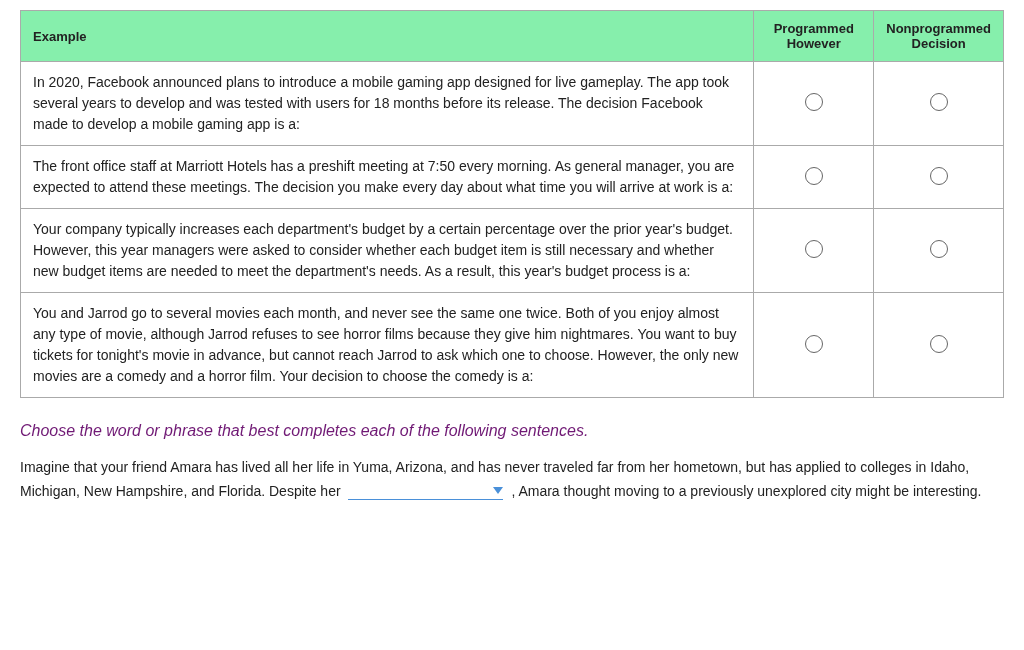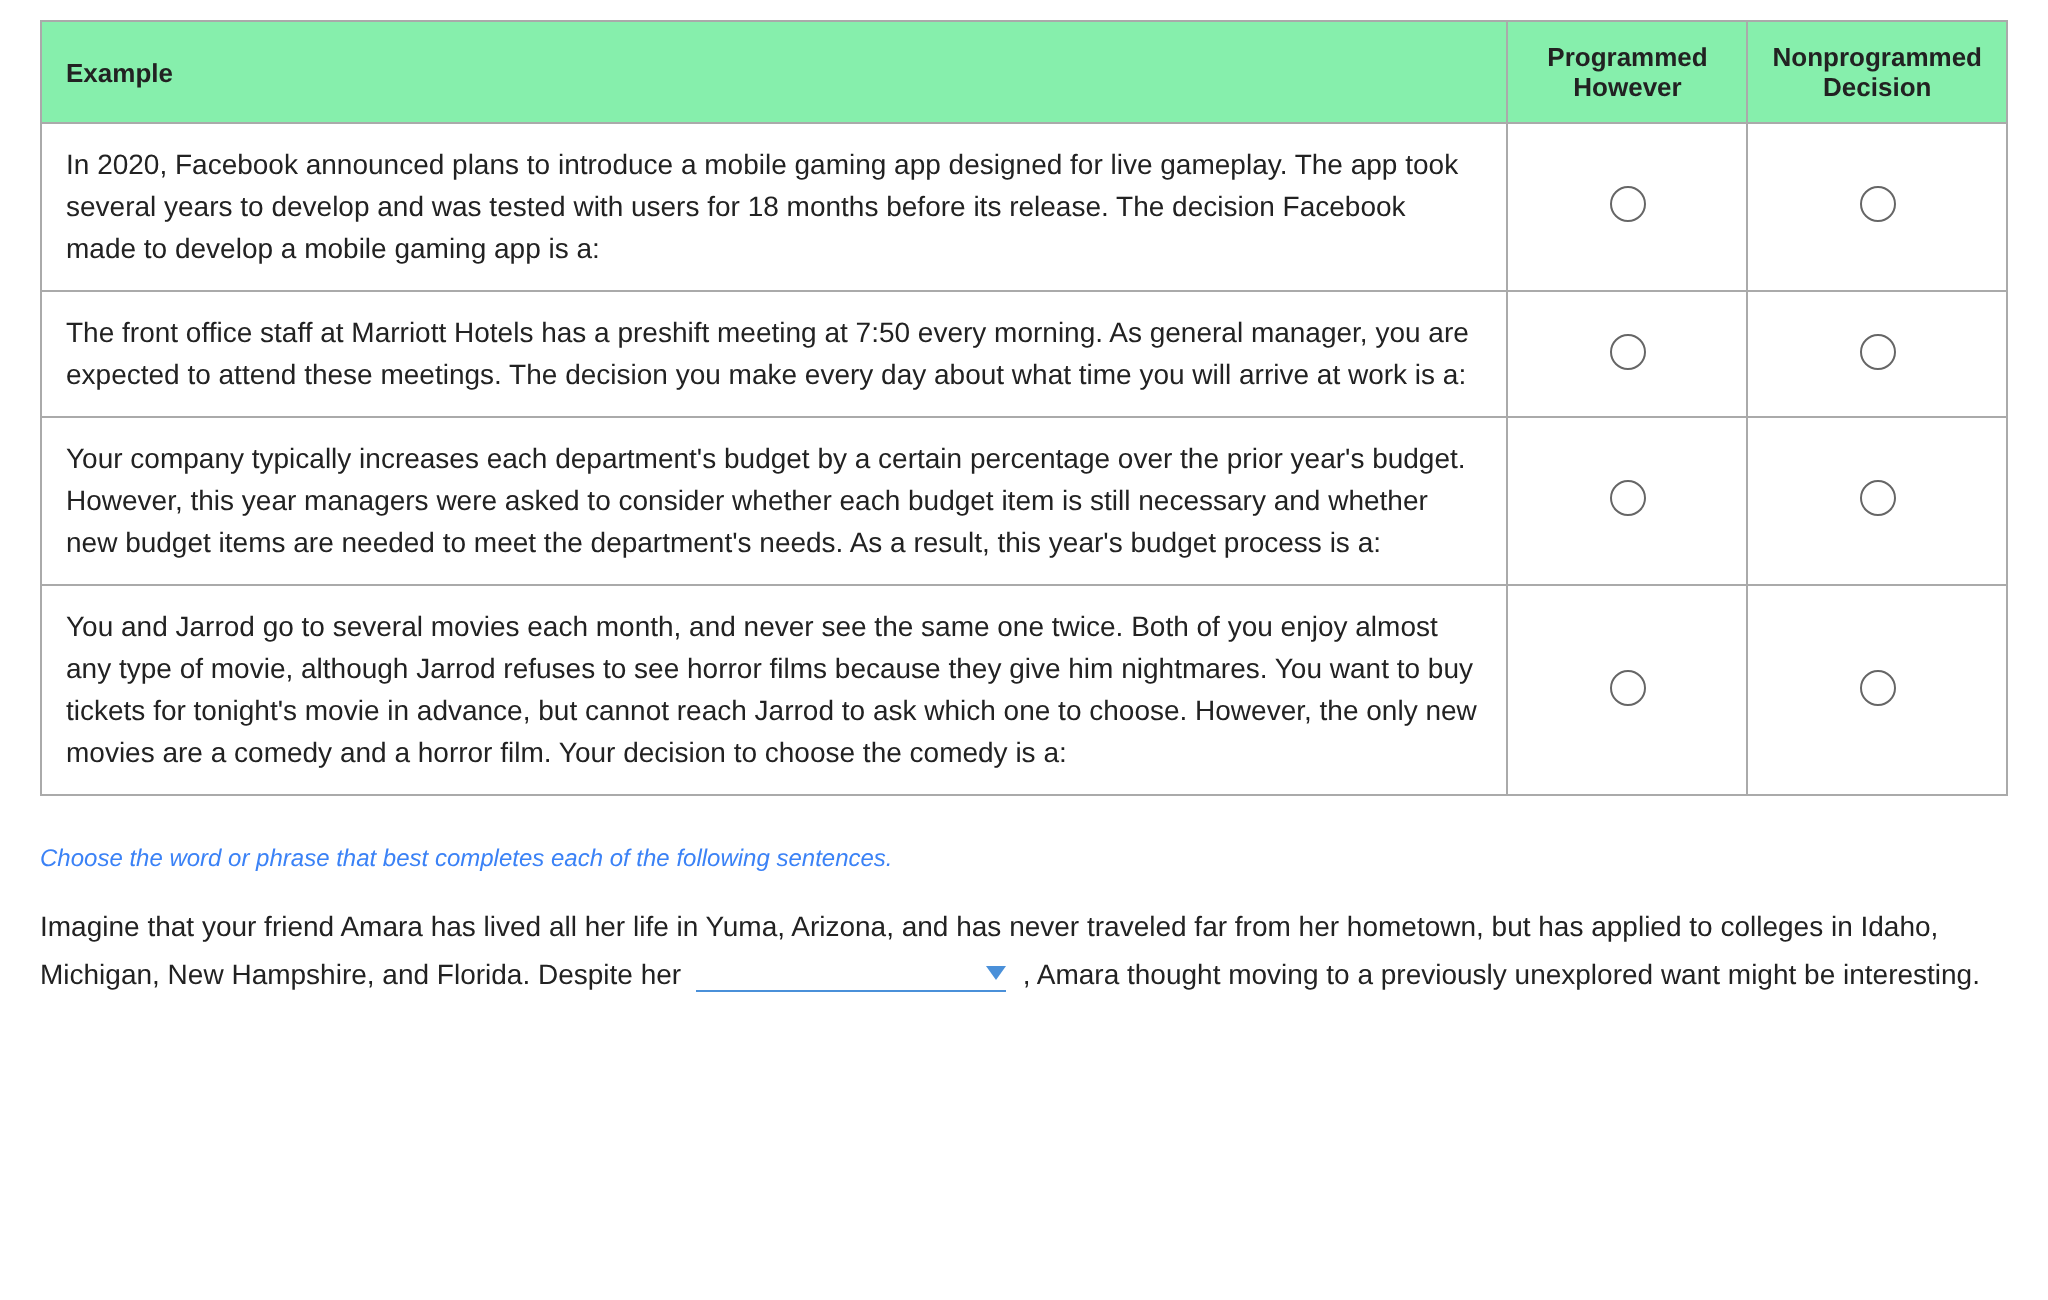--- a/index.html
+++ b/index.html
@@ -45,22 +45,22 @@
       width: 18px;
       height: 18px;
       border-radius: 50%;
       border: 1.5px solid #666;
       background: #fff;
       cursor: pointer;
     }
     .instructions {
       font-style: italic;
       margin-bottom: 16px;
-      color: #3b82f6;
-      font-size: 12px;
+      color: #701a75;
+      font-size: 16px;
     }
     .sentence-block {
       line-height: 1.7;
       font-size: 14px;
       color: #222;
     }
     .dropdown-inline {
       display: inline-flex;
       align-items: center;
       border-bottom: 1.5px solid #4a90d9;
@@ -130,14 +130,14 @@
 
 <p class="instructions">Choose the word or phrase that best completes each of the following sentences.</p>
 
 <div class="sentence-block">
   <span>Imagine that your friend Amara has lived all her life in Yuma, Arizona, and has never traveled far from her hometown, but has applied to colleges in Idaho, Michigan, New Hampshire, and Florida. Despite her</span>
   <span class="dropdown-inline">
     <select id="sentence-dropdown">
     <option value=""></option><option value="uncertainty avoidance">uncertainty avoidance</option><option value="risk tolerance">risk tolerance</option><option value="bounded rationality">bounded rationality</option><option value="satisficing">satisficing</option><option value="anchoring bias">anchoring bias</option></select>
     <span class="dropdown-arrow"></span>
   </span>
-  <span>, Amara thought moving to a previously unexplored want might be interesting.</span>
+  <span>, Amara thought moving to a previously unexplored city might be interesting.</span>
 </div>
 
 </body></html>

